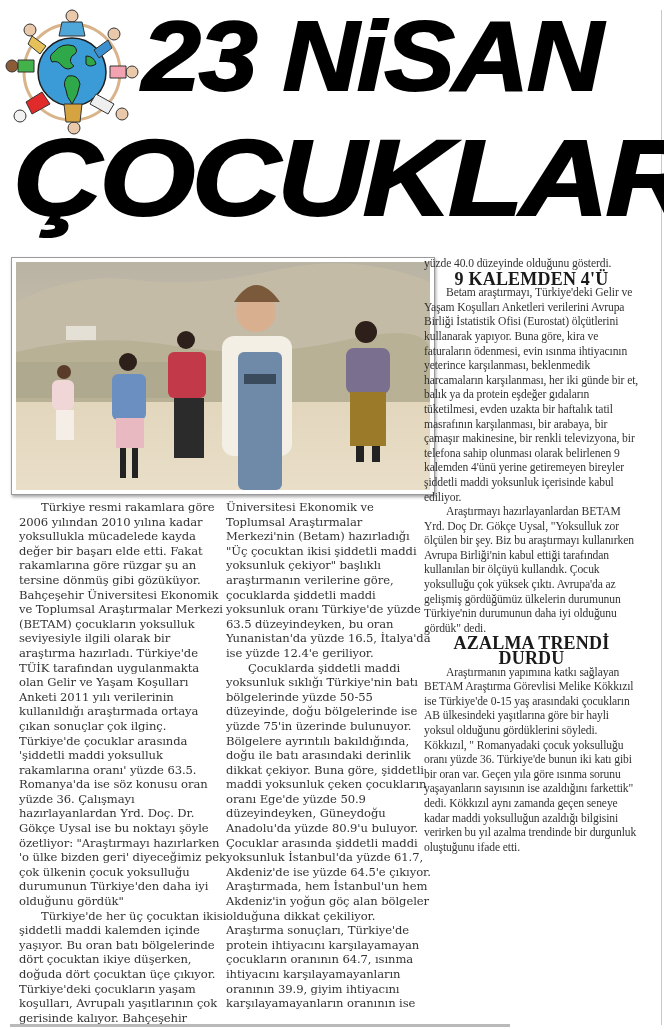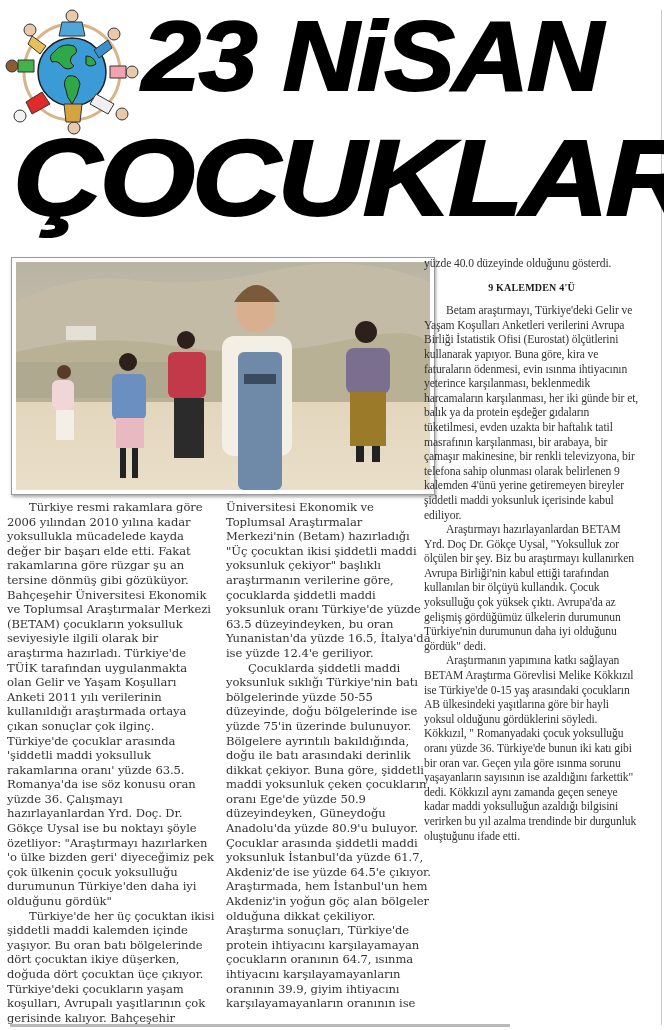--- a/index.html
+++ b/index.html
@@ -6,22 +6,22 @@
     body { width: 664px; height: 1030px; position: relative; overflow: hidden; font-family: "DejaVu Serif", serif; color: #2a2a2a; }
     .right-rule { position: absolute; left: 661px; top: 10px; width: 1px; height: 1015px; background: #c8c8c8; }
     .logo { position: absolute; left: 4px; top: 4px; width: 136px; height: 132px; }
     .headline-1 { position: absolute; left: 142px; top: 6px; font-family: "Liberation Sans", sans-serif; font-weight: 900; font-size: 98px; line-height: 100px; letter-spacing: -2px; color: #000; transform: scaleX(1.08); transform-origin: left top; font-style: italic; white-space: nowrap; -webkit-text-stroke: 2px #000; }
     .headline-2 { position: absolute; left: 14px; top: 123px; font-family: "Liberation Sans", sans-serif; font-weight: 900; font-size: 108px; line-height: 110px; letter-spacing: -3px; color: #000; transform: scaleX(1.14); transform-origin: left top; font-style: italic; white-space: nowrap; -webkit-text-stroke: 2px #000; }
     .photo-frame { position: absolute; left: 11px; top: 257px; width: 422px; height: 236px; background: #fff; border: 1px solid #9a9a9a; box-shadow: 1px 2px 3px rgba(0,0,0,0.35); }
     .photo { position: absolute; left: 4px; top: 4px; width: 414px; height: 228px; overflow: hidden; }
     .col { position: absolute; font-size: 11.6px; line-height: 14.6px; color: #333; letter-spacing: -0.1px; }
     .col p { margin: 0; text-indent: 22px; }
     .col p.noindent { text-indent: 0; }
-    .col h3 { margin: 9px; font-size: 10px; line-height: 14.6px; text-align: center; font-weight: bold; color: #1a1a1a; letter-spacing: 0.2px; }
-    .col-1 { left: 7px; top: 500px; width: 208px; }
+    .col h3 { margin: 0; font-size: 18px; line-height: 14.6px; text-align: center; font-weight: bold; color: #1a1a1a; letter-spacing: 0.2px; }
+    .col-1 { left: 19px; top: 500px; width: 208px; }
     .col-2 { left: 226px; top: 500px; width: 208px; }
     .col-3 { left: 424px; top: 257px; width: 215px; font-family: Liberation Serif, serif; }
     .bottom-rule { position: absolute; left: 10px; top: 1024px; width: 500px; height: 3px; background: #b9b9b9; }
   </style>
 </head>
 <body>
 
 <div class="right-rule"></div>
 
 <div class="logo">
@@ -121,16 +121,17 @@
 <div class="col col-2">
   <p class="noindent">Üniversitesi Ekonomik ve Toplumsal Araştırmalar Merkezi'nin (Betam) hazırladığı "Üç çocuktan ikisi şiddetli maddi yoksunluk çekiyor" başlıklı araştırmanın verilerine göre, çocuklarda şiddetli maddi yoksunluk oranı Türkiye'de yüzde 63.5 düzeyindeyken, bu oran Yunanistan'da yüzde 16.5, İtalya'da ise yüzde 12.4'e geriliyor.</p>
   <p>Çocuklarda şiddetli maddi yoksunluk sıklığı Türkiye'nin batı bölgelerinde yüzde 50-55 düzeyinde, doğu bölgelerinde ise yüzde 75'in üzerinde bulunuyor. Bölgelere ayrıntılı bakıldığında, doğu ile batı arasındaki derinlik dikkat çekiyor. Buna göre, şiddetli maddi yoksunluk çeken çocukların oranı Ege'de yüzde 50.9 düzeyindeyken, Güneydoğu Anadolu'da yüzde 80.9'u buluyor. Çocuklar arasında şiddetli maddi yoksunluk İstanbul'da yüzde 61.7, Akdeniz'de ise yüzde 64.5'e çıkıyor. Araştırmada, hem İstanbul'un hem Akdeniz'in yoğun göç alan bölgeler olduğuna dikkat çekiliyor. Araştırma sonuçları, Türkiye'de protein ihtiyacını karşılayamayan çocukların oranının 64.7, ısınma ihtiyacını karşılayamayanların oranının 39.9, giyim ihtiyacını karşılayamayanların oranının ise</p>
 </div>
 
 <div class="col col-3">
   <p class="noindent">yüzde 40.0 düzeyinde olduğunu gösterdi.</p>
   <h3>9 KALEMDEN 4'Ü</h3>
   <p>Betam araştırmayı, Türkiye'deki Gelir ve Yaşam Koşulları Anketleri verilerini Avrupa Birliği İstatistik Ofisi (Eurostat) ölçütlerini kullanarak yapıyor. Buna göre, kira ve faturaların ödenmesi, evin ısınma ihtiyacının yeterince karşılanması, beklenmedik harcamaların karşılanması, her iki günde bir et, balık ya da protein eşdeğer gıdaların tüketilmesi, evden uzakta bir haftalık tatil masrafının karşılanması, bir arabaya, bir çamaşır makinesine, bir renkli televizyona, bir telefona sahip olunması olarak belirlenen 9 kalemden 4'ünü yerine getiremeyen bireyler şiddetli maddi yoksunluk içerisinde kabul ediliyor.</p>
   <p>Araştırmayı hazırlayanlardan BETAM Yrd. Doç Dr. Gökçe Uysal, "Yoksulluk zor ölçülen bir şey. Biz bu araştırmayı kullanırken Avrupa Birliği'nin kabul ettiği tarafından kullanılan bir ölçüyü kullandık. Çocuk yoksulluğu çok yüksek çıktı. Avrupa'da az gelişmiş gördüğümüz ülkelerin durumunun Türkiye'nin durumunun daha iyi olduğunu gördük" dedi.</p>
+  <h3>AZALMA TRENDİ DURDU</h3>
   <p>Araştırmanın yapımına katkı sağlayan BETAM Araştırma Görevlisi Melike Kökkızıl ise Türkiye'de 0-15 yaş arasındaki çocukların AB ülkesindeki yaşıtlarına göre bir hayli yoksul olduğunu gördüklerini söyledi. Kökkızıl, " Romanyadaki çocuk yoksulluğu oranı yüzde 36. Türkiye'de bunun iki katı gibi bir oran var. Geçen yıla göre ısınma sorunu yaşayanların sayısının ise azaldığını farkettik" dedi. Kökkızıl aynı zamanda geçen seneye kadar maddi yoksulluğun azaldığı bilgisini verirken bu yıl azalma trendinde bir durgunluk oluştuğunu ifade etti.</p>
 </div>
 
 <div class="bottom-rule"></div>
 
 </body></html>

